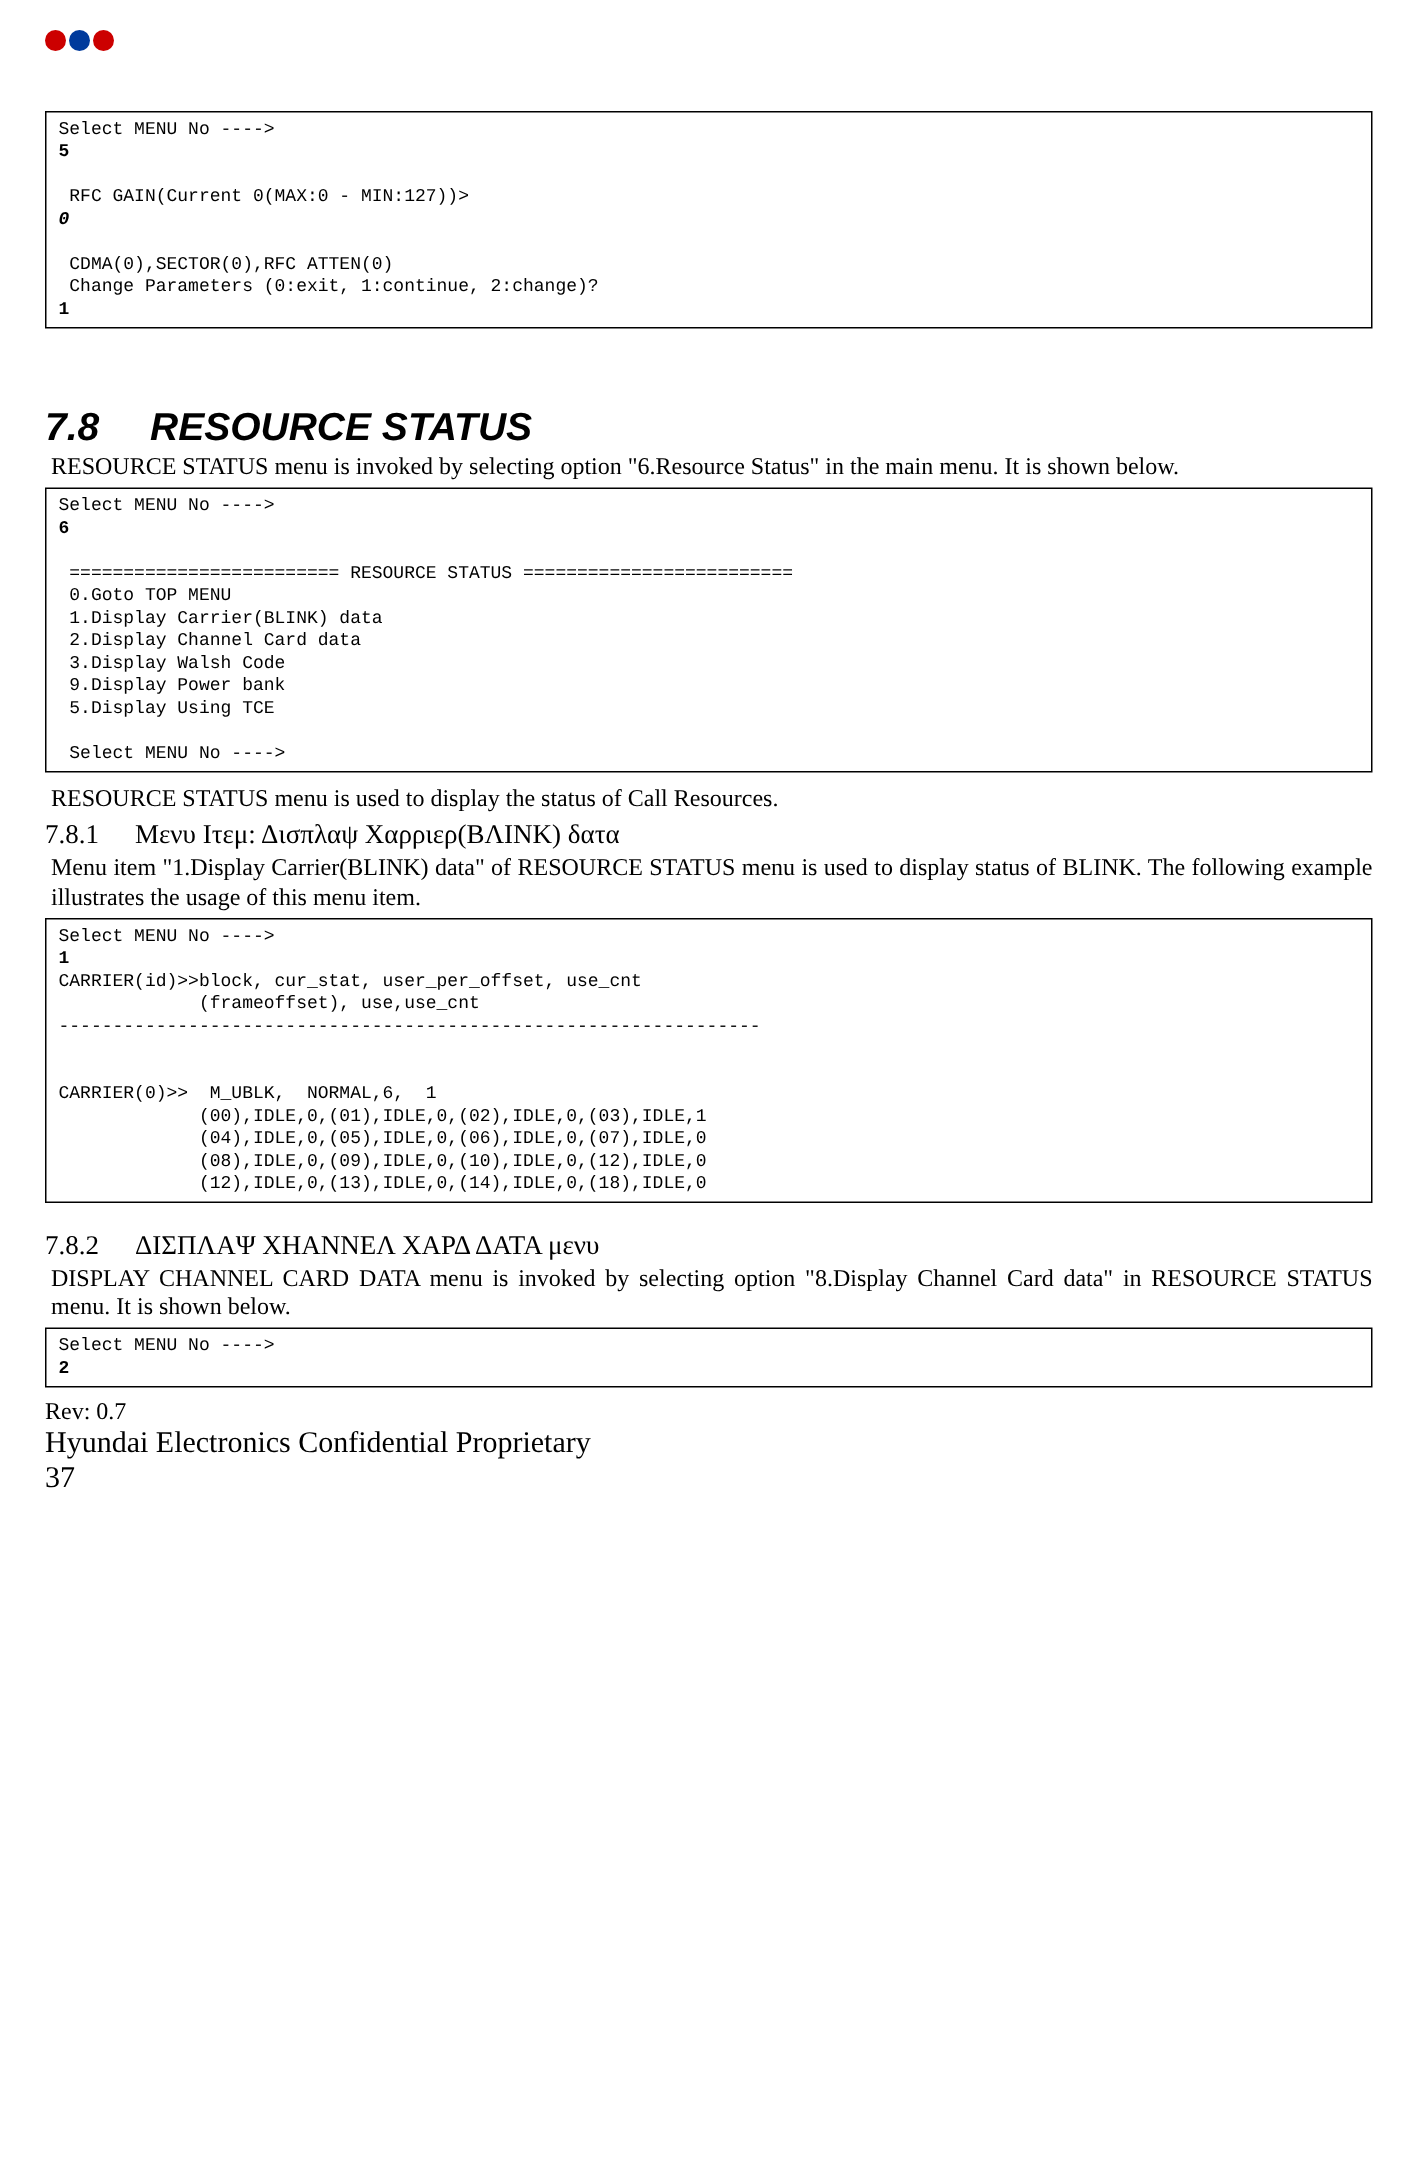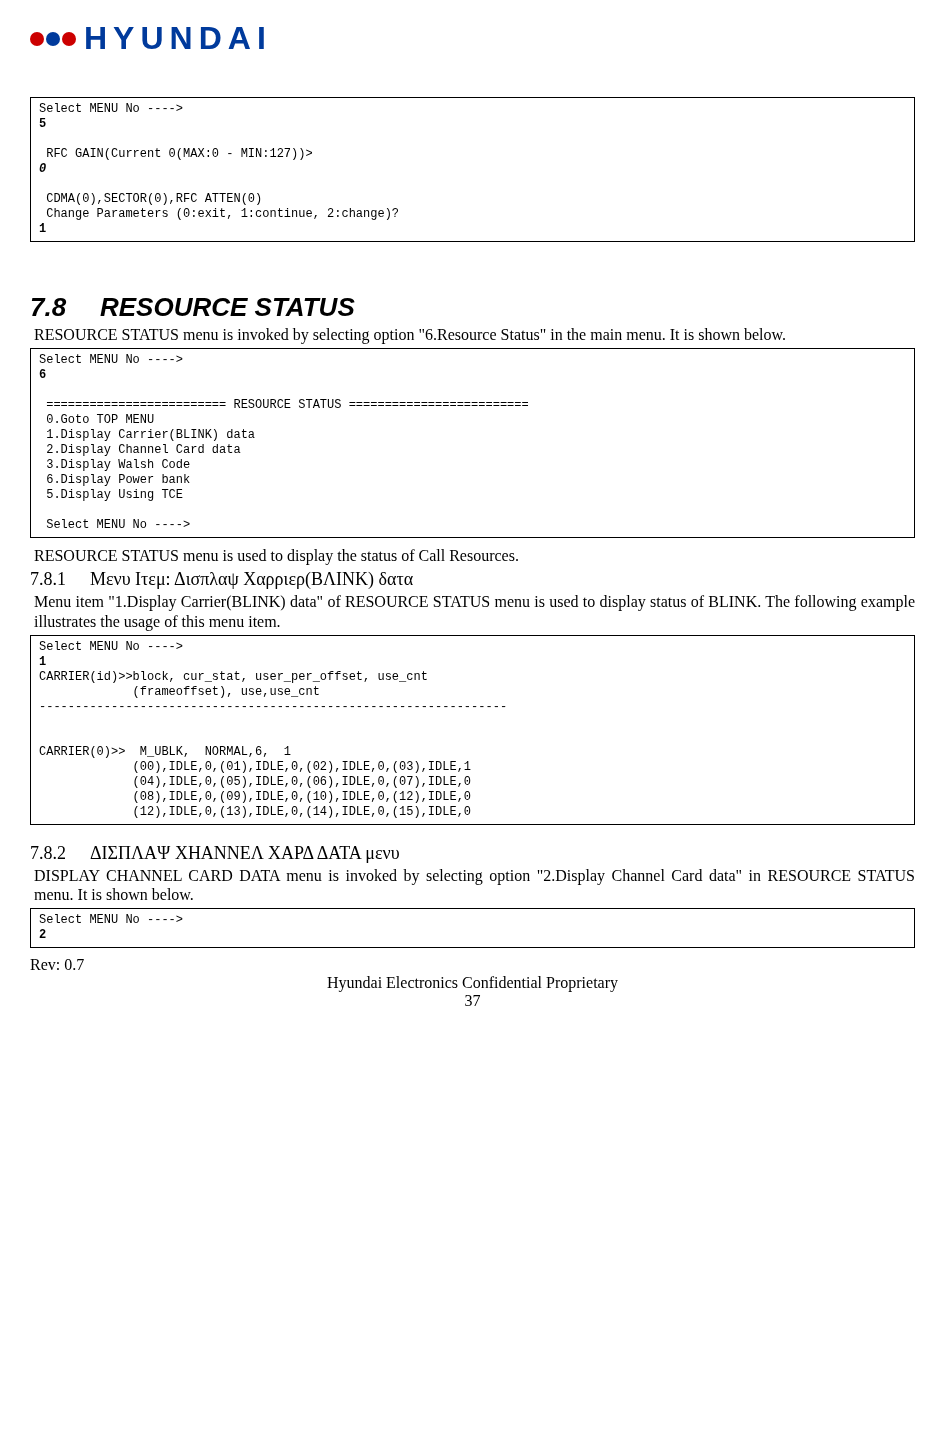--- a/index.html
+++ b/index.html
@@ -67,34 +67,33 @@
     font-size: 18px;
     margin-top: 2px;
     margin-bottom: 1px;
   }
   .subsection .num { display:inline-block; width:60px; }
   .footer {
     margin-top: 2px;
     font-size: 16px;
   }
   .footer-center {
-    text-align: center;
-    font-size: 16px;
+    text-align: left;
+    font-size: 20px;
   }
 </style>
 </head>
 <body>
 
 <div class="logo">
   <div class="logo-dots">
     <div class="dot dot-red"></div>
     <div class="dot dot-blue"></div>
     <div class="dot dot-red"></div>
   </div>
-  <div class="logo-text">HYUNDAI</div>
 </div>
 
 <div class="code-box"><span>Select MENU No ----&gt;</span>
 <span class="bold">5</span>
 <span></span>
 <span> RFC GAIN(Current 0(MAX:0 - MIN:127))&gt;</span>
 <span class="italic-bold">0</span>
 <span></span>
 <span> CDMA(0),SECTOR(0),RFC ATTEN(0)</span>
 <span> Change Parameters (0:exit, 1:continue, 2:change)?</span>
@@ -106,21 +105,21 @@
 <div class="body-text">RESOURCE STATUS menu is invoked by selecting option "6.Resource Status" in the main menu. It is shown below.</div>
 
 <div class="code-box"><span>Select MENU No ----&gt;</span>
 <span class="bold">6</span>
 <span></span>
 <span> ========================= RESOURCE STATUS =========================</span>
 <span> 0.Goto TOP MENU</span>
 <span> 1.Display Carrier(BLINK) data</span>
 <span> 2.Display Channel Card data</span>
 <span> 3.Display Walsh Code</span>
-<span> 6.Display Power bank</span>
+<span> 9.Display Power bank</span>
 <span> 5.Display Using TCE</span>
 <span></span>
 <span> Select MENU No ----&gt;</span></div>
 
 <div class="body-text">RESOURCE STATUS menu is used to display the status of Call Resources.</div>
 
 <div class="subsection">
   <span class="num">7.8.1</span><span>Μενυ Ιτεμ: Δισπλαψ Χαρριερ(ΒΛΙΝΚ) δατα</span>
 </div>
 <div class="body-text">Menu item "1.Display Carrier(BLINK) data" of RESOURCE STATUS menu is used to display status of BLINK. The following example illustrates the usage of this menu item.</div>
@@ -129,25 +128,25 @@
 <span class="bold">1</span>
 <span>CARRIER(id)&gt;&gt;block, cur_stat, user_per_offset, use_cnt</span>
 <span>             (frameoffset), use,use_cnt</span>
 <span>-----------------------------------------------------------------</span>
 <span></span>
 <span></span>
 <span>CARRIER(0)&gt;&gt;  M_UBLK,  NORMAL,6,  1</span>
 <span>             (00),IDLE,0,(01),IDLE,0,(02),IDLE,0,(03),IDLE,1</span>
 <span>             (04),IDLE,0,(05),IDLE,0,(06),IDLE,0,(07),IDLE,0</span>
 <span>             (08),IDLE,0,(09),IDLE,0,(10),IDLE,0,(12),IDLE,0</span>
-<span>             (12),IDLE,0,(13),IDLE,0,(14),IDLE,0,(15),IDLE,0</span></div>
+<span>             (12),IDLE,0,(13),IDLE,0,(14),IDLE,0,(18),IDLE,0</span></div>
 
 <div class="subsection" style="margin-top:18px;">
   <span class="num">7.8.2</span><span>ΔΙΣΠΛΑΨ ΧΗΑΝΝΕΛ ΧΑΡΔ ΔΑΤΑ μενυ</span>
 </div>
-<div class="body-text">DISPLAY CHANNEL CARD DATA menu is invoked by selecting option "2.Display Channel Card data" in RESOURCE STATUS menu. It is shown below.</div>
+<div class="body-text">DISPLAY CHANNEL CARD DATA menu is invoked by selecting option "8.Display Channel Card data" in RESOURCE STATUS menu. It is shown below.</div>
 
 <div class="code-box"><span>Select MENU No ----&gt;</span>
 <span class="bold">2</span></div>
 
 <div class="footer">Rev: 0.7</div>
 <div class="footer-center">Hyundai Electronics Confidential Proprietary</div>
 <div class="footer-center">37</div>
 
 </body></html>

